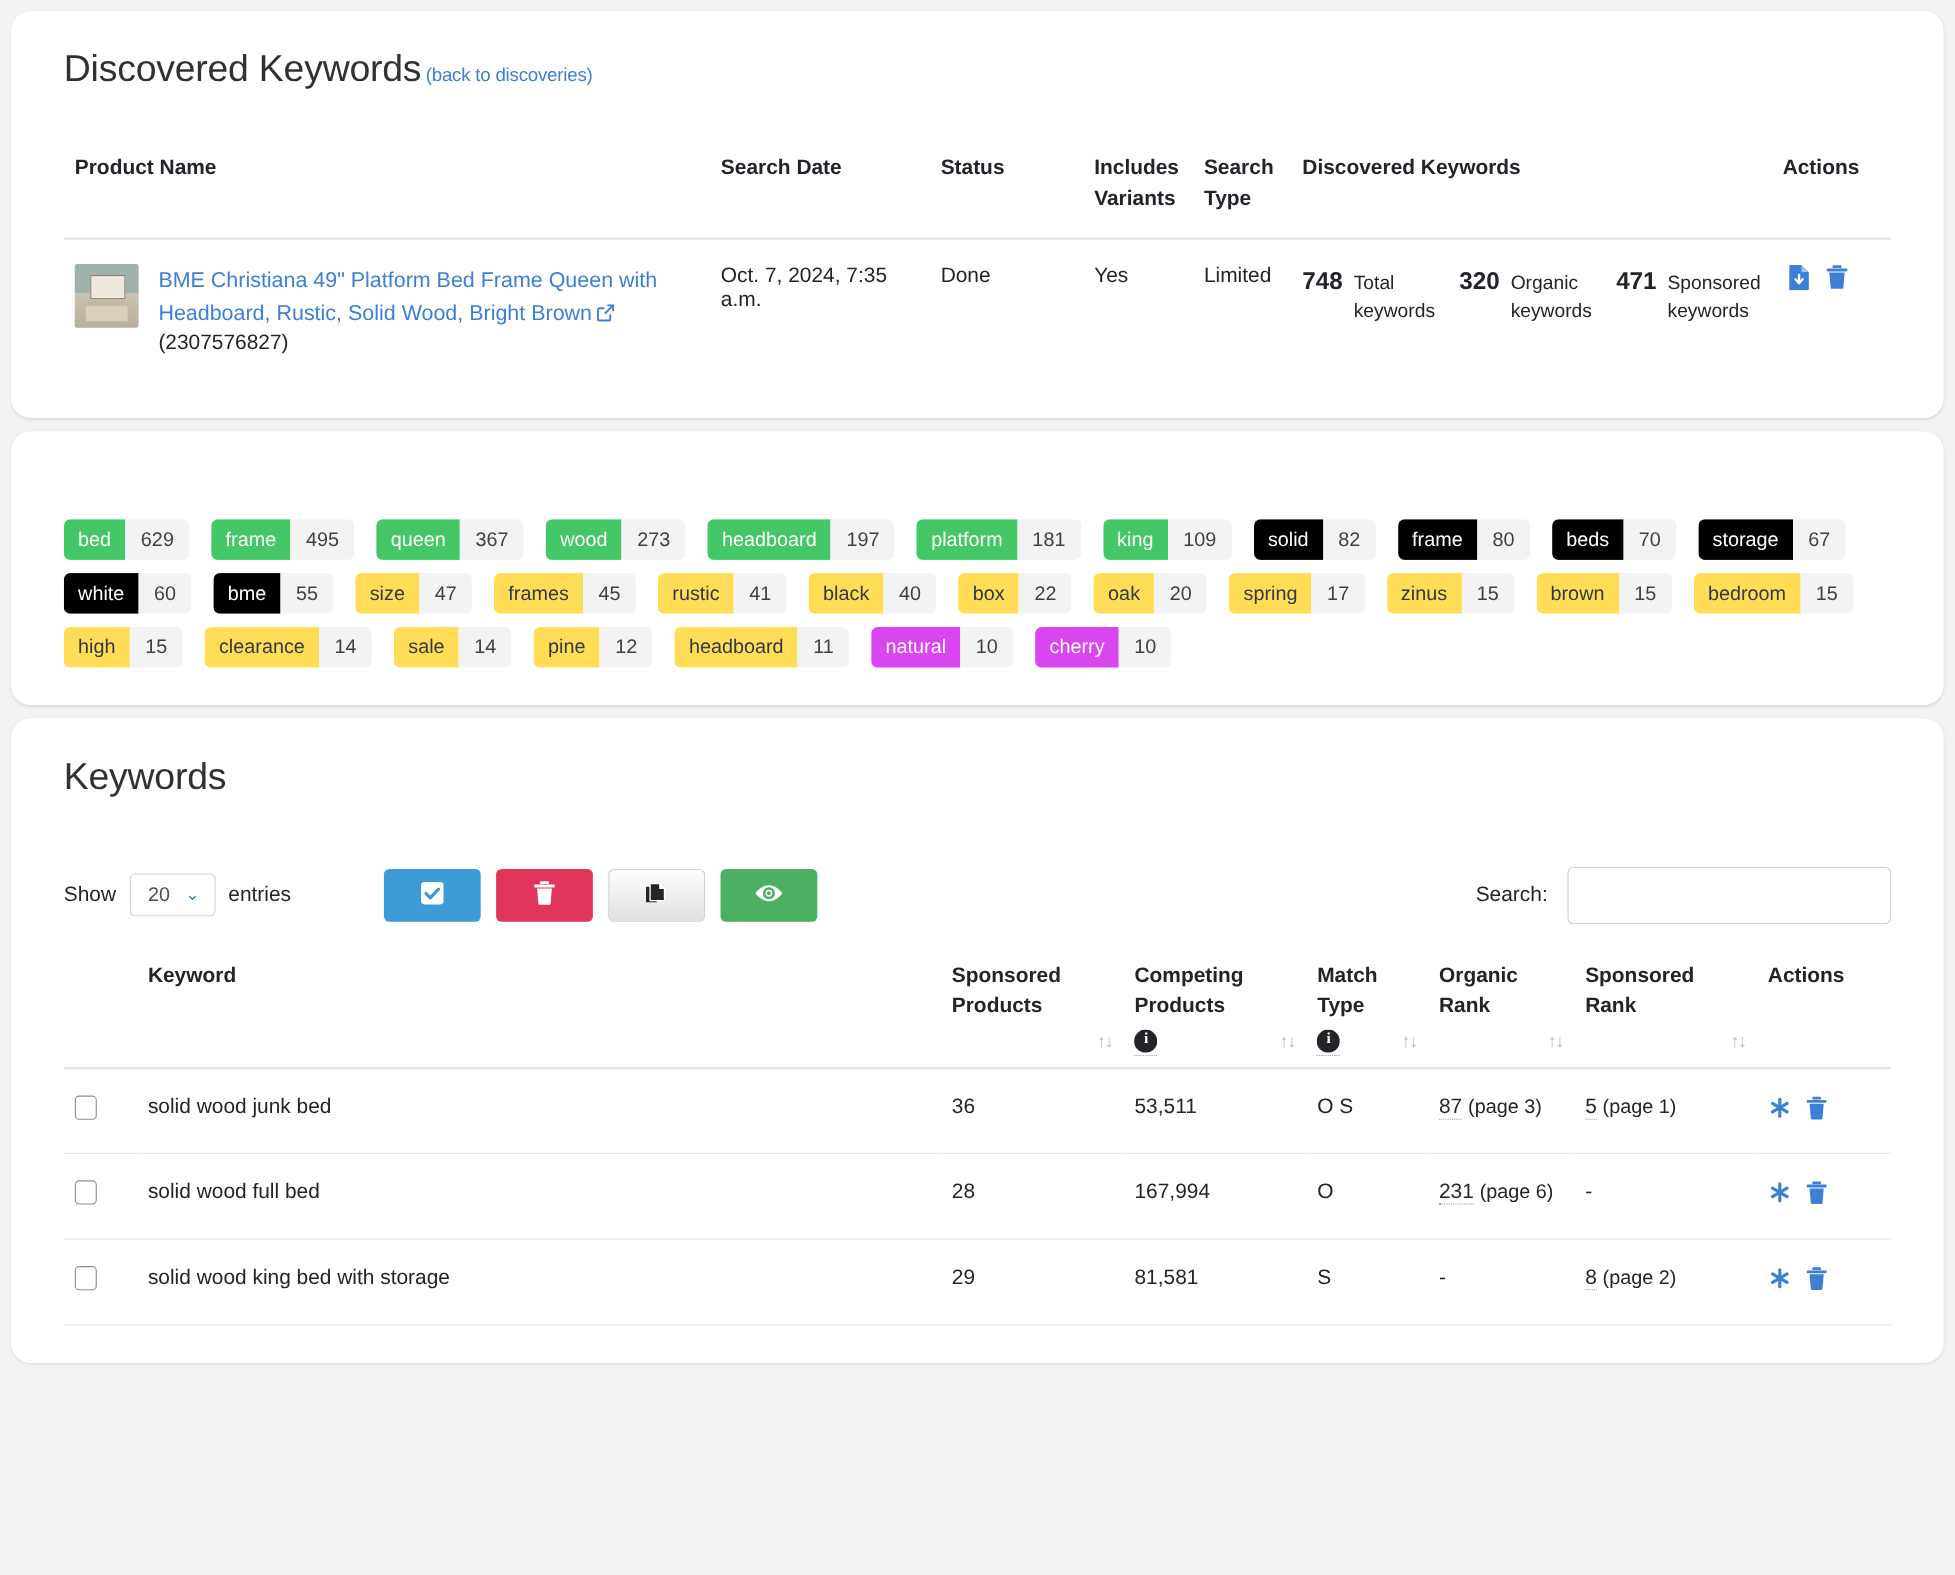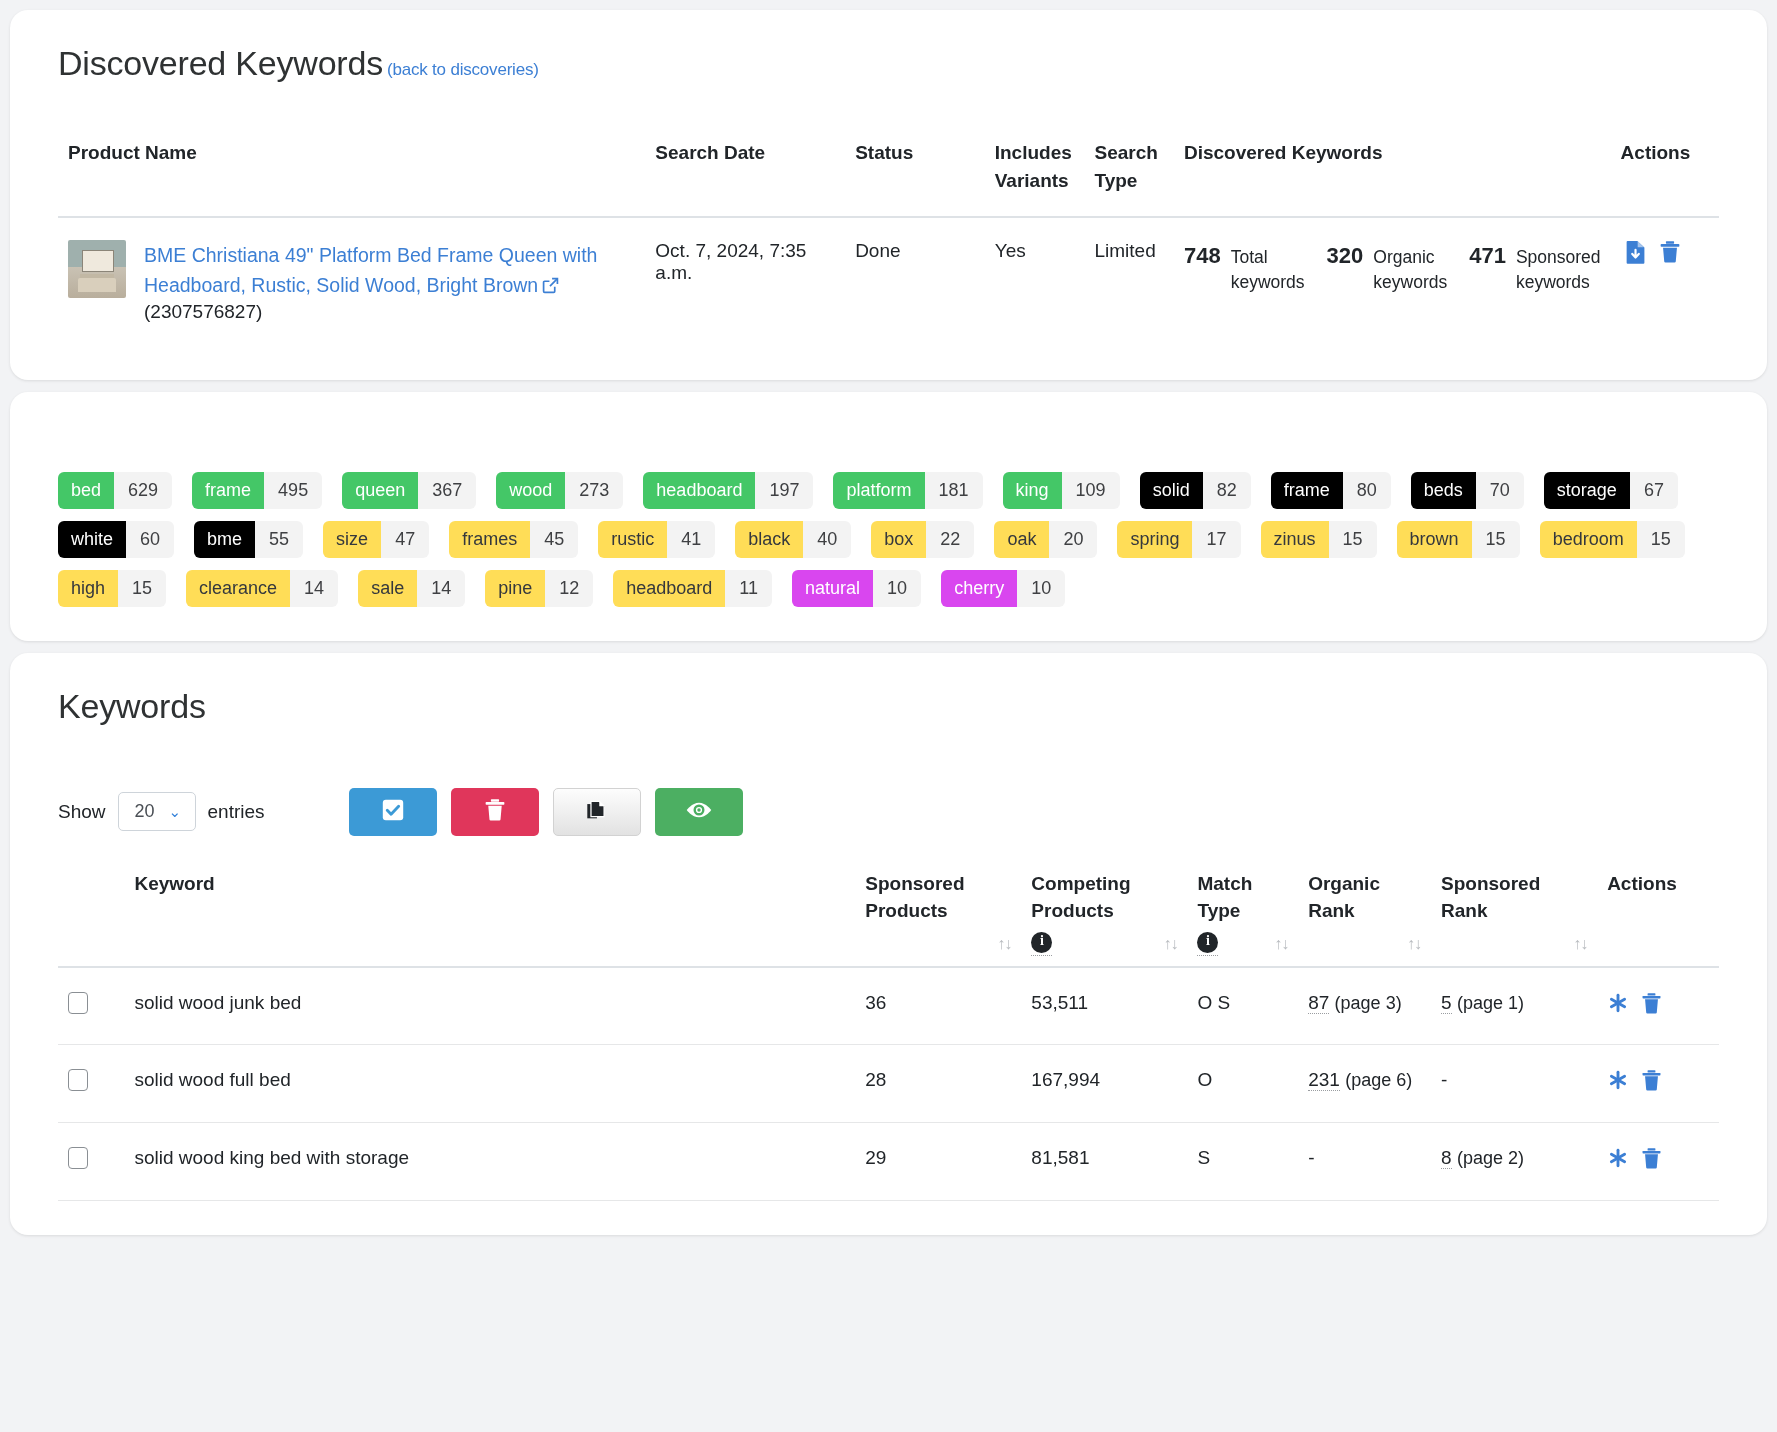--- a/index.html
+++ b/index.html
@@ -486,20 +486,24 @@
             <span>
               <svg width="28" height="20" viewBox="0 0 26 16">
                   <path d="M13 1.2C6.4 1.2 1.6 8 1.6 8S6.4 14.8 13 14.8 24.4 8 24.4 8 19.6 1.2 13 1.2z" fill="#fff"></path>
                   <circle cx="13" cy="8" r="4" fill="#fff" stroke="#4caf62" stroke-width="2.2"></circle>
                   <circle cx="13" cy="8" r="1.6" fill="#4caf62"></circle>
                 </svg>
             </span>
           </button>
         </div>
 
+        <div class="search-wrap">
+          <span>Search:</span>
+          <input class="search-input" type="text" value="" placeholder="" style="">
+        </div>
       </div>
 
       <table class="kw">
         <thead>
           <tr>
             <th class="col-check"></th>
             <th class="col-keyword">
               <div class="th-wrap">
                   <span class="th-label">Keyword</span>
                 </div>

